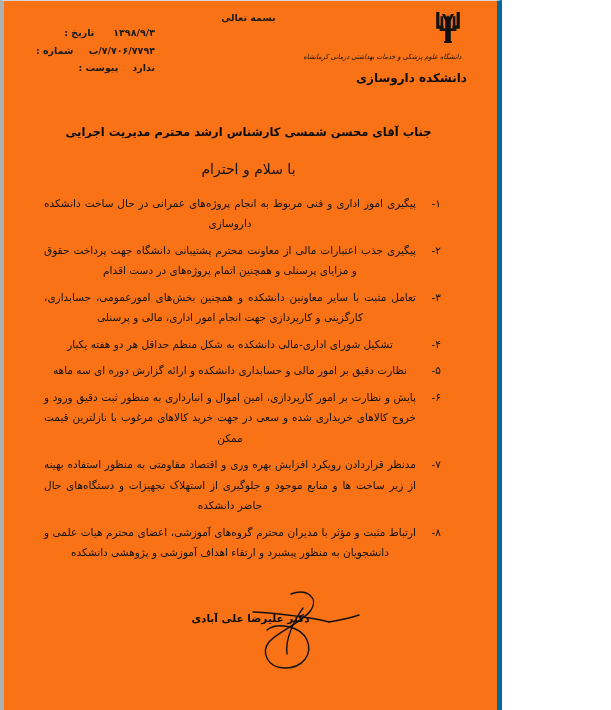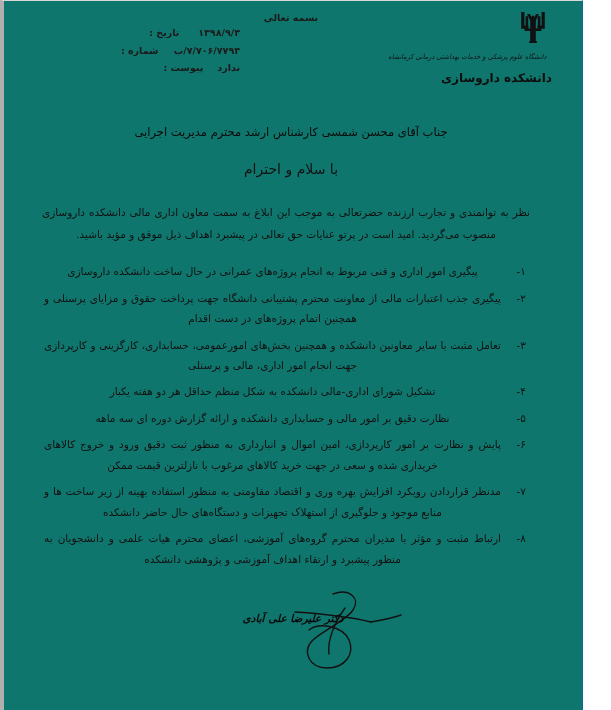--- a/index.html
+++ b/index.html
@@ -9,26 +9,26 @@
   }
   body {
     width: 611px;
     height: 710px;
     font-family: "DejaVu Sans", sans-serif;
     color: #1a1a1a;
     overflow: hidden;
   }
   .page {
     position: relative;
-    width: 583px;
+    width: 502px;
     height: 710px;
     box-sizing: border-box;
-    background: #0f766e;
+    background: #f97316;
     border-left: 4px solid #b0b0b0;
-    border-right: 1px solid #0369a1;
+    border-right: 5px solid #0369a1;
     border-top: 1px solid #d8d8d8;
     direction: rtl;
   }
   .sheet {
     position: relative;
     width: 100%;
     height: 100%;
     padding: 0 22px 0 18px;
     box-sizing: border-box;
   }
@@ -98,21 +98,21 @@
   }
   .meta-value {
     font-weight: bold;
   }
 
   
   .addressee {
     margin-top: 16px;
     text-align: center;
     font-size: 11.5px;
-    font-weight: normal;
+    font-weight: bold;
     color: #0a0a0a;
   }
   .greeting {
     margin-top: 22px;
     text-align: center;
     font-size: 14px;
     color: #111;
   }
   .intro {
     margin-top: 24px;
@@ -159,21 +159,20 @@
     bottom: 36px;
     left: 0;
     right: 0;
     text-align: center;
   }
   .sig-wrap {
     position: relative;
     display: inline-block;
     width: 250px;
     height: 80px;
-    font-style: italic;
   }
   .sig-scribble {
     position: absolute;
     top: -6px;
     left: 50%;
     transform: translateX(-18px);
     pointer-events: none;
   }
   .sig-name,
   .sig-title {
@@ -244,23 +243,20 @@
           <span class="meta-colon"></span>
           <span class="meta-label">پیوست :</span>
         </div>
       </div>
     </div>
 
     <div class="addressee">جناب آقای محسن شمسی کارشناس ارشد محترم مدیریت اجرایی</div>
 
     <div class="greeting">با سلام و احترام</div>
 
-    <div class="intro">
-      <p>نظر به توانمندی و تجارب ارزنده حضرتعالی به موجب این ابلاغ به سمت معاون اداری مالی دانشکده داروسازی منصوب می‌گردید. امید است در پرتو عنایات حق تعالی در پیشبرد اهداف ذیل موفق و مؤید باشید.</p>
-    </div>
 
     <div class="goals">
 
       <div class="goal">
         <span class="goal-num">۱-</span>
         <span class="goal-text">پیگیری امور اداری و فنی مربوط به انجام پروژه‌های عمرانی در حال ساخت دانشکده داروسازی</span>
       </div>
 
       <div class="goal">
         <span class="goal-num">۲-</span>

